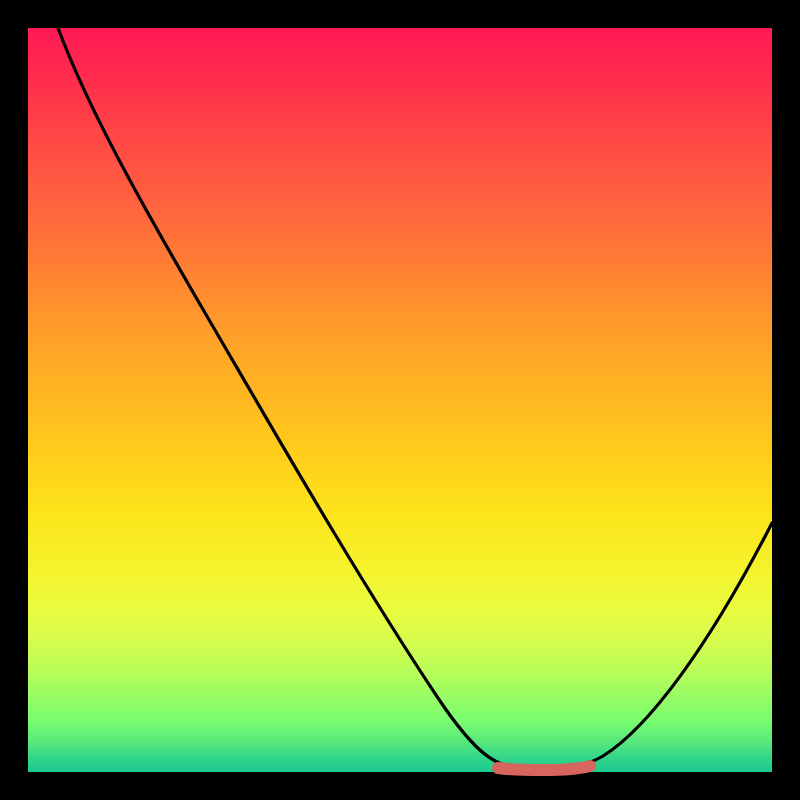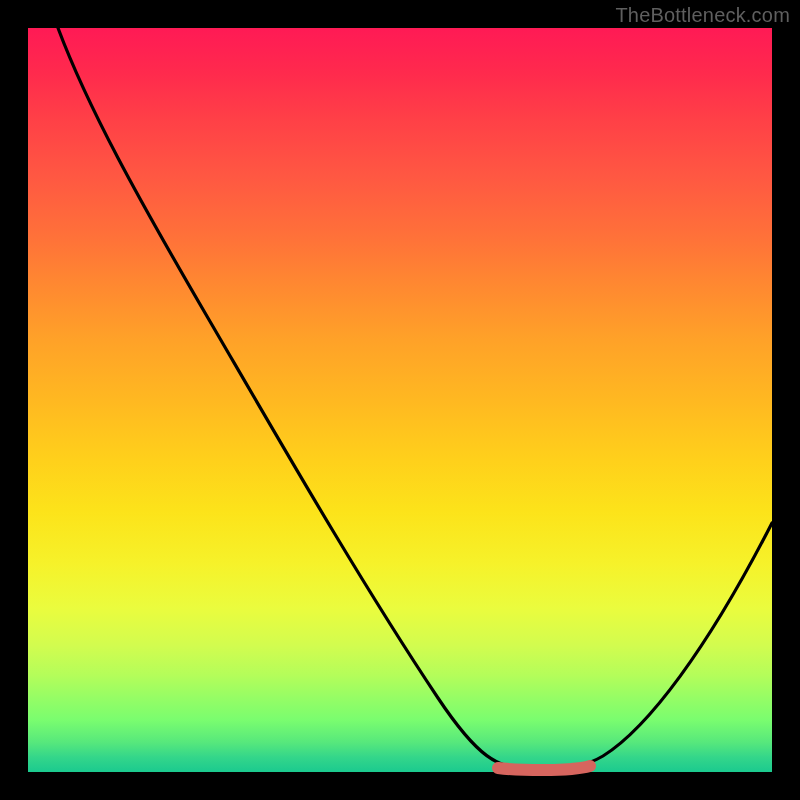--- a/index.html
+++ b/index.html
@@ -80,15 +80,14 @@
                C 450 730, 470 740, 500 741
                C 530 742, 555 740, 575 728
                C 620 700, 680 620, 744 495" fill="none" stroke="#000" stroke-width="3.2" stroke-linecap="round"></path>
 
       <path d="M 470 740
                C 485 742, 500 742, 515 742
                C 530 742, 548 742, 562 738" fill="none" stroke="#d6655e" stroke-width="12" stroke-linecap="round"></path>
     </svg>
   </div>
 
-  <div class="attribution">TheBottleneck.com</div>
 
 </div>
 
 </body></html>

